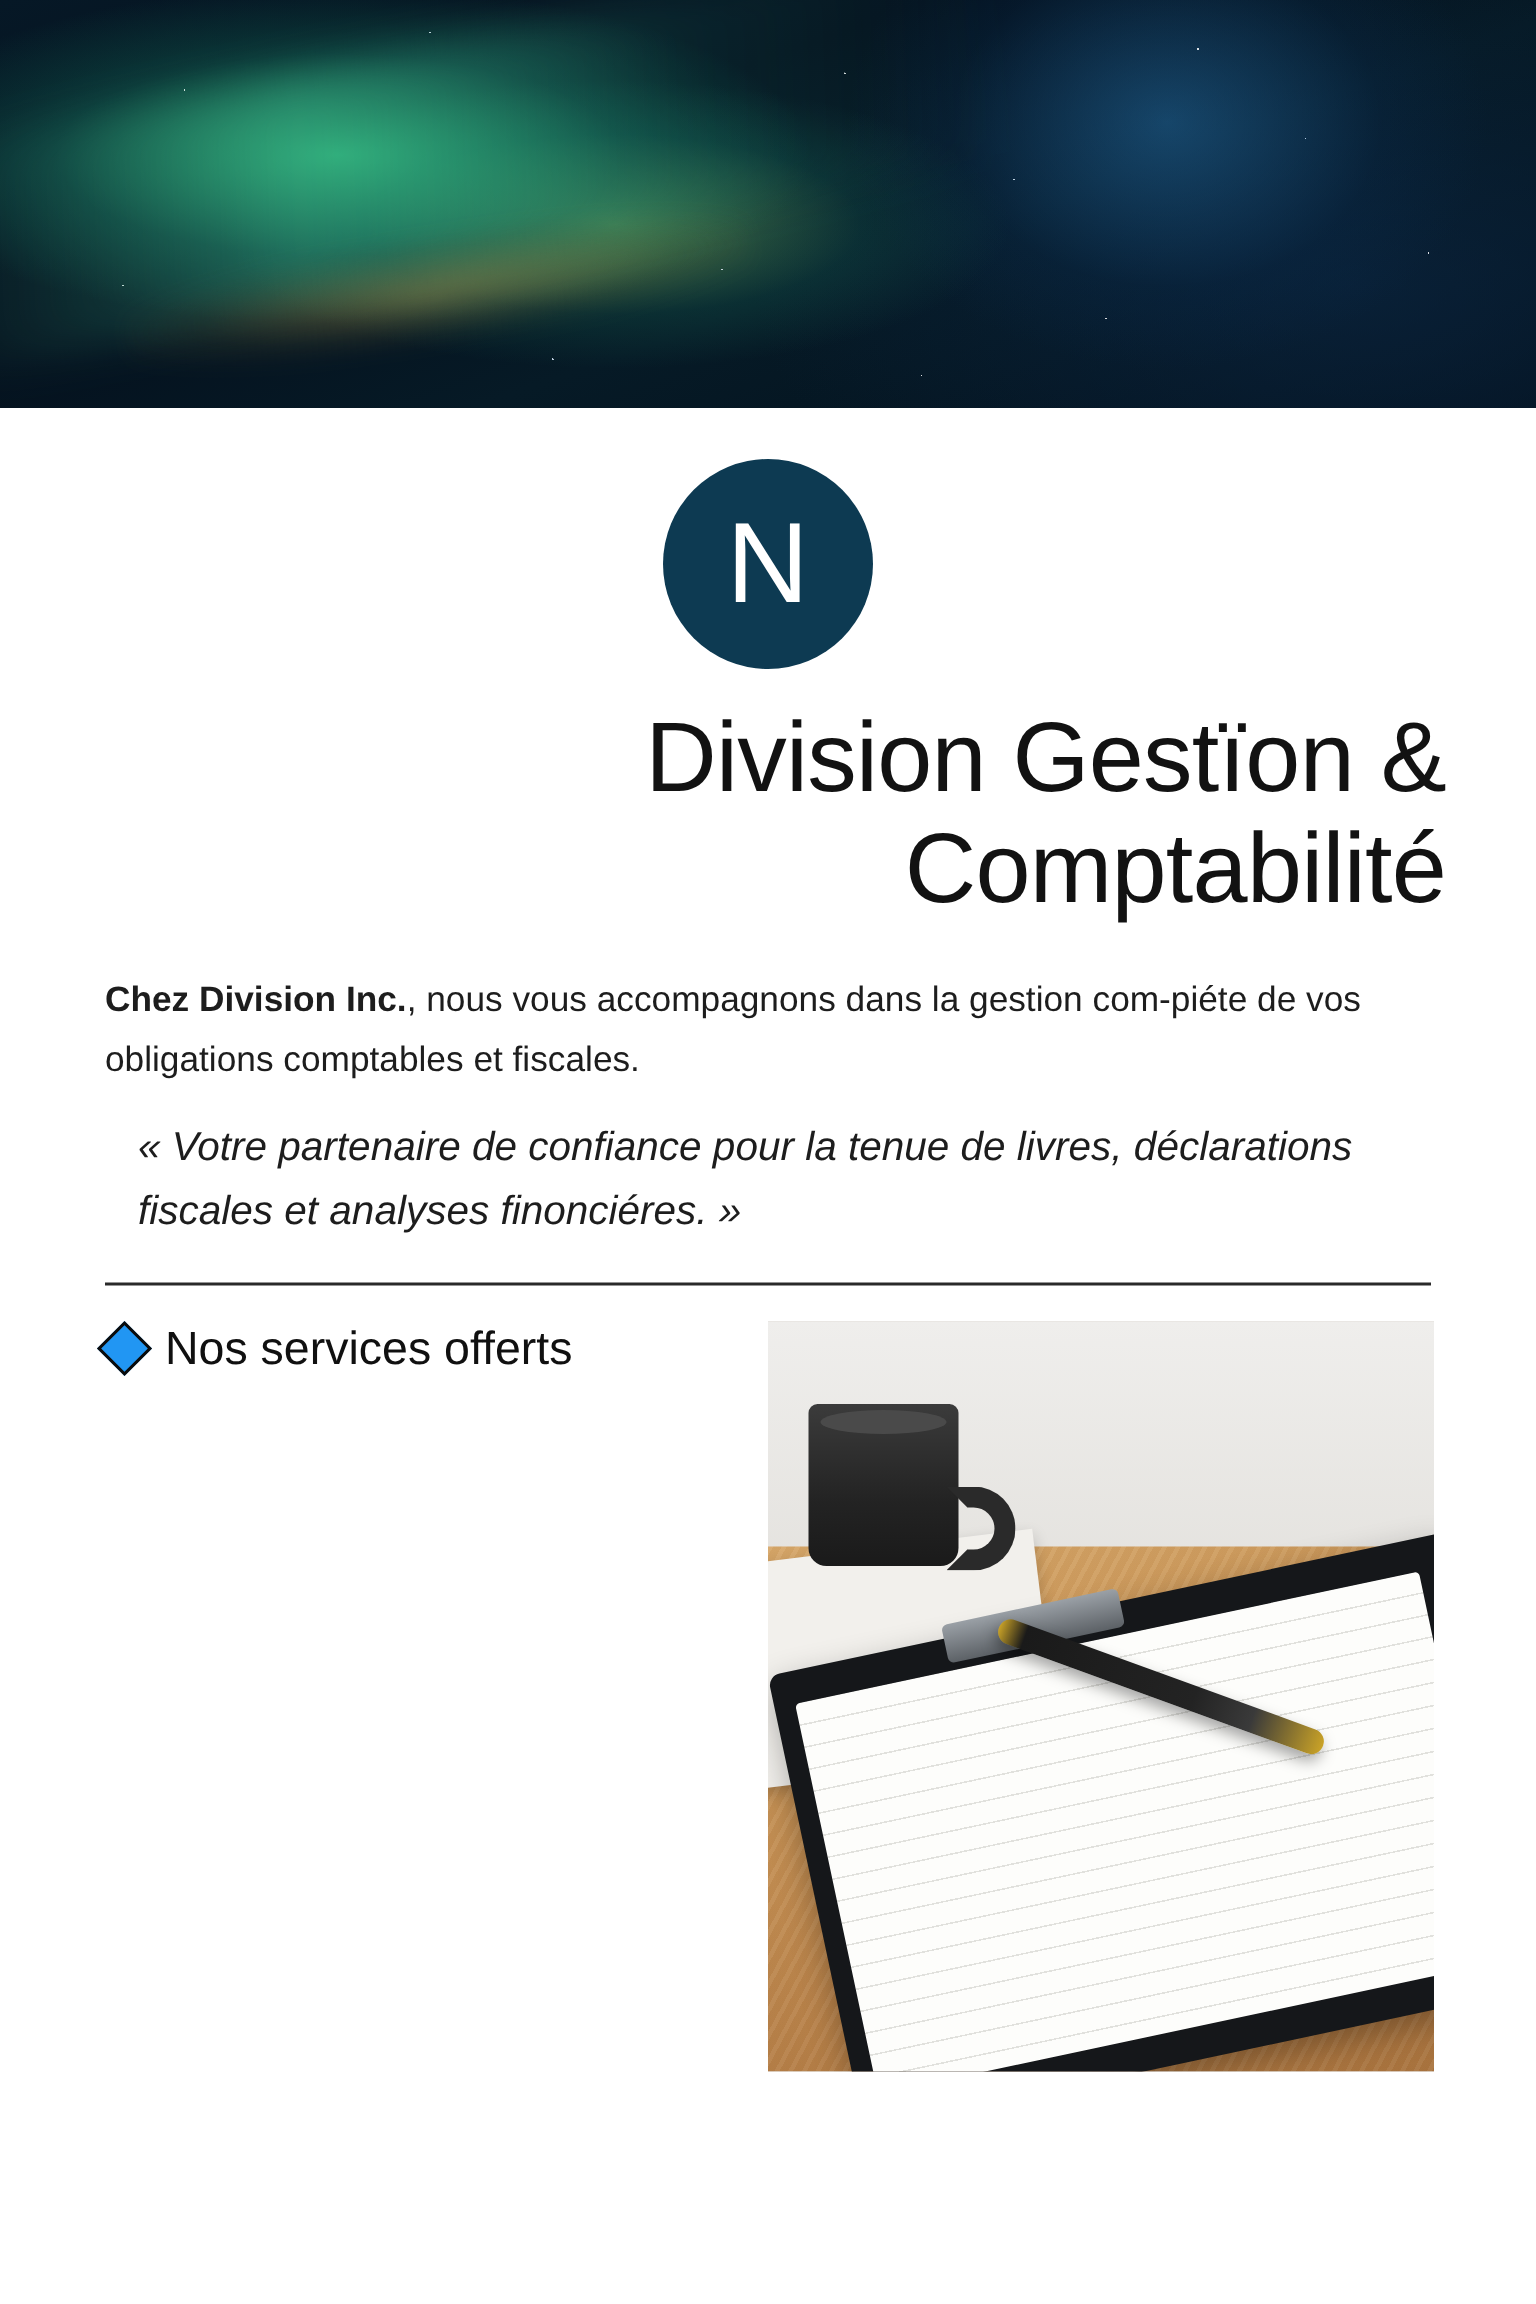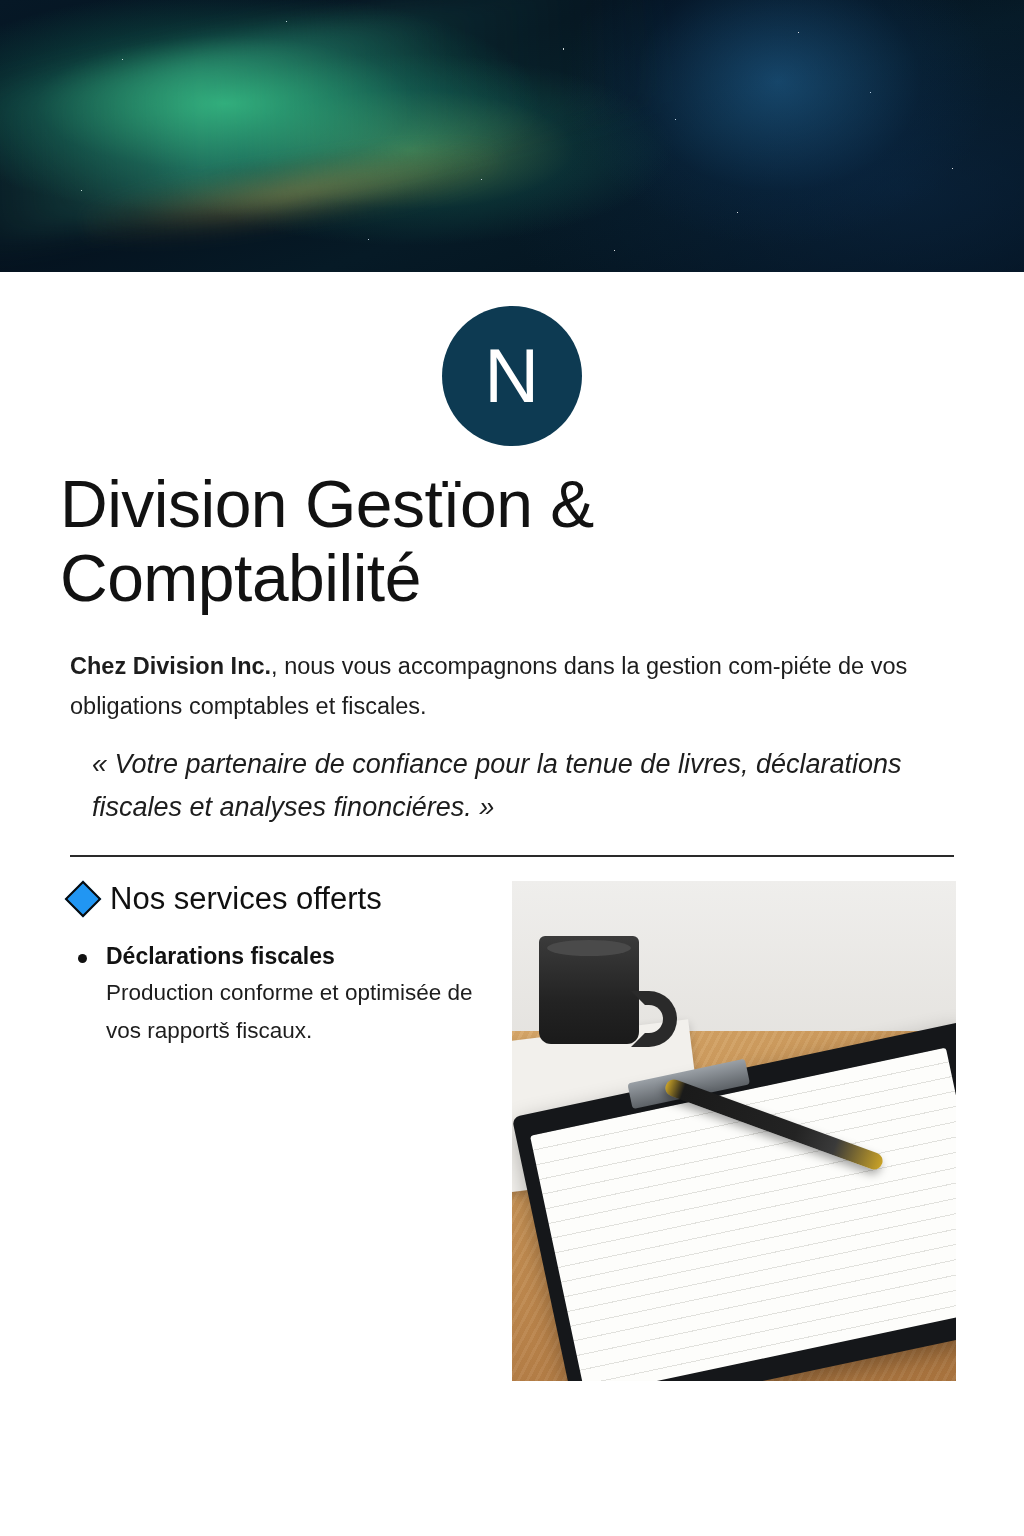--- a/index.html
+++ b/index.html
@@ -89,21 +89,21 @@
     color: #ffffff;
     font-size: 76px;
     line-height: 1;
     font-weight: 400;
     letter-spacing: 0.5px;
   }
 
   
   .title {
     margin-top: 22px;
-    text-align: left;
+    text-align: right;
     font-size: 66px;
     line-height: 1.12;
     font-weight: 400;
     color: #121212;
     letter-spacing: -0.5px;
     padding: 0 60px;
   }
 
   
   .body-copy {
@@ -131,20 +131,21 @@
   
   .lower {
     display: flex;
     margin-top: 24px;
     padding-left: 70px;
     gap: 22px;
   }
   .services {
     width: 420px;
     flex: 0 0 420px;
+    text-align: center;
   }
   .services-head {
     display: flex;
     align-items: center;
     gap: 14px;
     margin-bottom: 26px;
   }
   .diamond {
     width: 26px;
     height: 26px;
@@ -315,24 +316,20 @@
 
   <div class="divider"></div>
 
   <div class="lower">
     <div class="services">
       <div class="services-head">
         <span class="diamond"></span>
         <span class="services-title">Nos services offerts</span>
       </div>
       <ul class="service-list">
-        <li>
-          <span class="svc-name">Déclarations fiscales</span>
-          <span class="svc-desc">Production conforme et optimisée de vos rapportš fiscaux.</span>
-        </li>
       </ul>
     </div>
 
     <div class="photo">
       <div class="ph-wall"></div>
       <div class="ph-desk"></div>
       <div class="ph-paper"></div>
       <div class="ph-mug"></div>
       <div class="ph-mug-handle"></div>
       <div class="ph-board">

